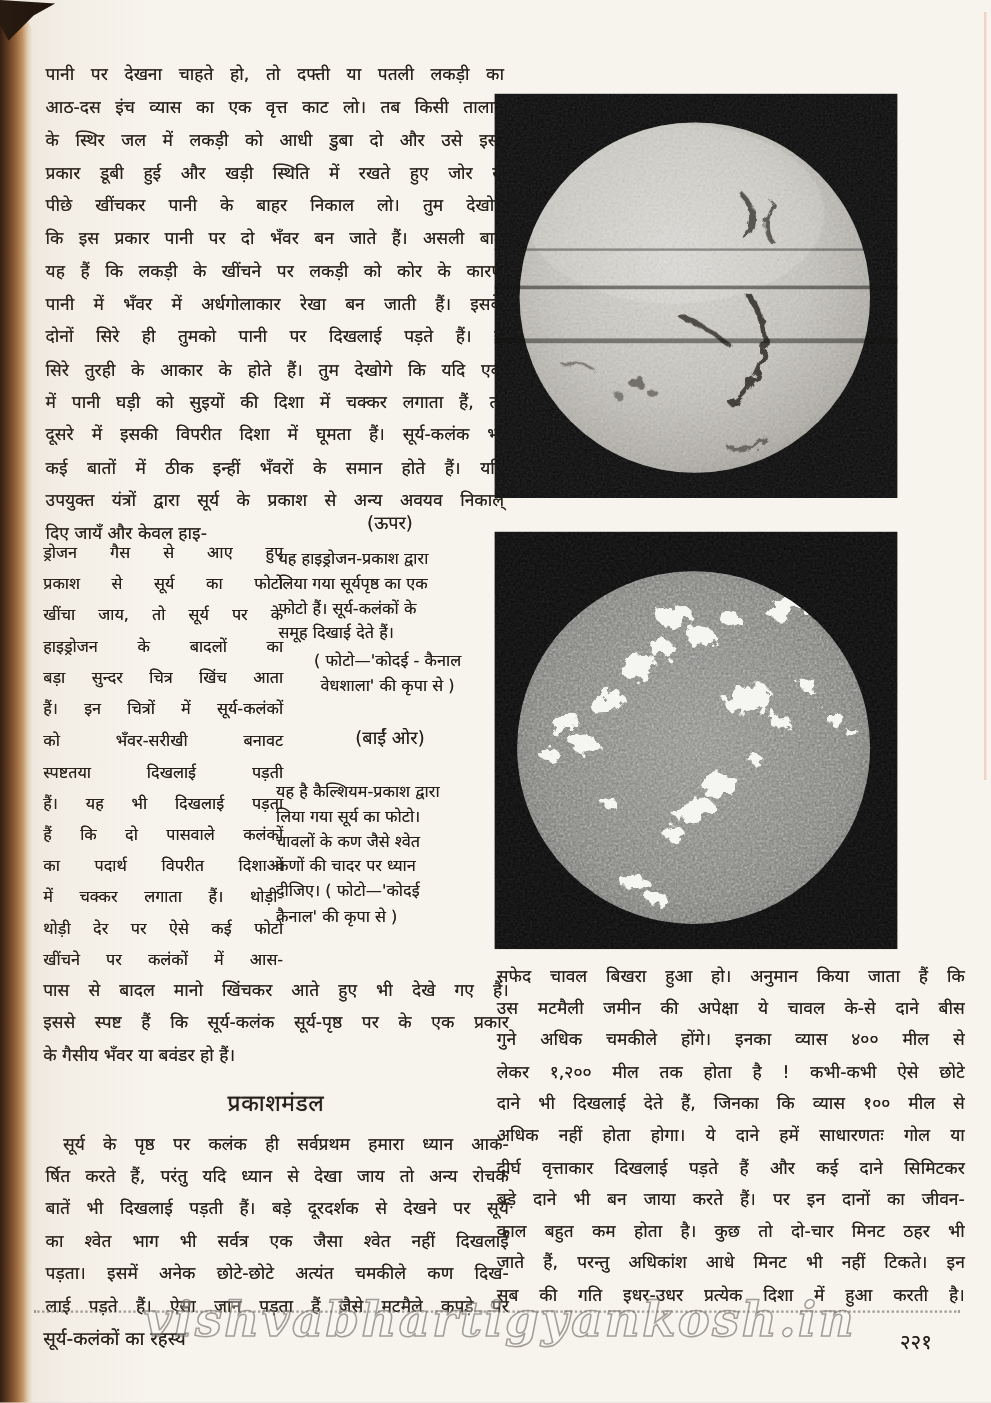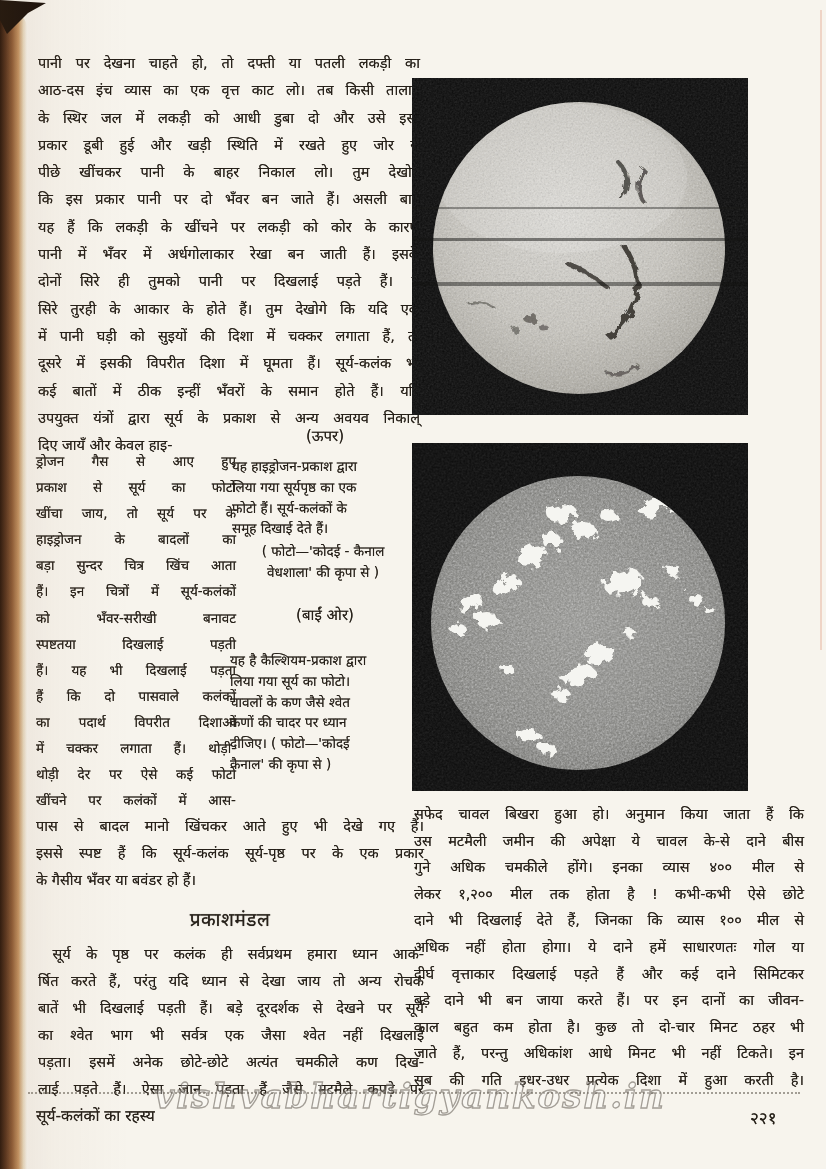--- a/index.html
+++ b/index.html
@@ -32,21 +32,21 @@
   .heading-txt{font-size:19px;letter-spacing:0.5px;text-shadow:0 0 0.7px rgba(38,32,25,0.8);}
   .photo{position:absolute;line-height:0;}
   .photo svg{display:block;}
   .footer-rule{position:absolute;left:28px;top:1092px;width:772px;border-top:2px dotted rgba(92,85,74,0.55);}
   .footer-title{position:absolute;left:36px;top:1104px;font-size:15.5px;text-shadow:0 0 0.5px rgba(38,32,25,0.7);}
   .page-number{position:absolute;left:750px;top:1106px;font-size:17px;text-shadow:0 0 0.5px rgba(38,32,25,0.7);}
   .watermark{
     position:absolute;left:120px;top:1076px;width:580px;
     font-family:"DejaVu Serif", serif;
     font-style:italic;font-weight:bold;
-    font-size:34px;letter-spacing:2px;text-align:center;
+    font-size:40px;letter-spacing:2px;text-align:center;
     color:rgba(255,255,255,0.28);
     -webkit-text-stroke:1.3px rgba(105,99,90,0.6);
     pointer-events:none;z-index:6;
   }
 </style>
 </head>
 <body>
 
 <div class="page">
 

